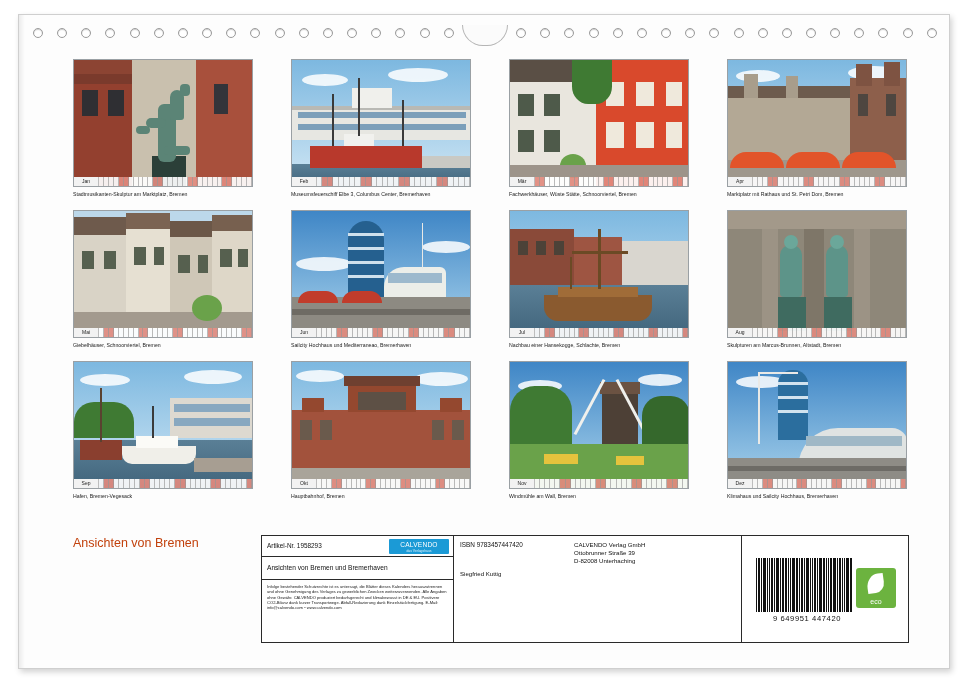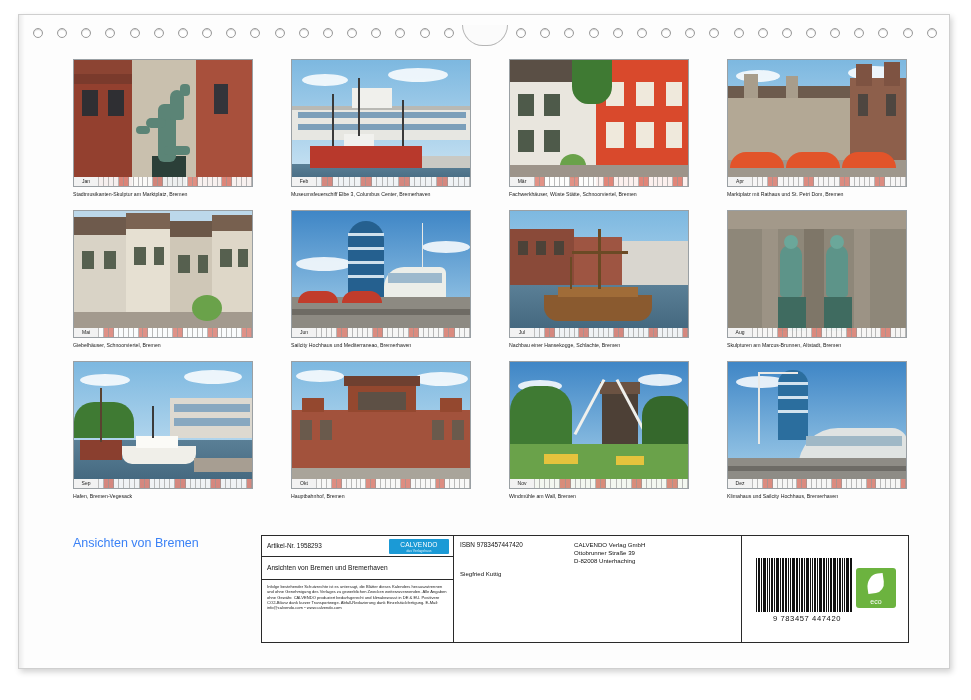--- a/index.html
+++ b/index.html
@@ -159,21 +159,21 @@
     height: 108px;
   }
   #title-block {
     position: absolute;
     left: 0; top: 0;
     width: 170px;
   }
   #title-block .t {
     font-size: 12.5px;
     line-height: 17px;
-    color: #3b82f6;
+    color: #c2410c;
   }
   #barcode-area {
     position: absolute;
     left: 188px; top: 0;
     width: 648px;
     height: 108px;
     border: 1px solid #2a2a2a;
     display: flex;
     box-sizing: border-box;
     background: #fff;
@@ -1104,21 +1104,21 @@
             <i style="width:1px"></i>
               <i style="width:2px"></i>
               <i style="width:3px"></i>
             <i style="width:1px"></i>
               <i style="width:2px"></i>
               <i style="width:1px"></i>
             <i style="width:1px"></i>
               <i style="width:3px"></i>
               <i style="width:2px"></i>
           </div>
-          <div id="ean-num">9 783457 447420</div>
+          <div id="ean-num">9 649951 447420</div>
           <div id="eco">
             <span class="leaf"></span>
             <span class="word">eco</span>
           </div>
         </div>
       </div>
     </div>
 
   </div>
 </div>

